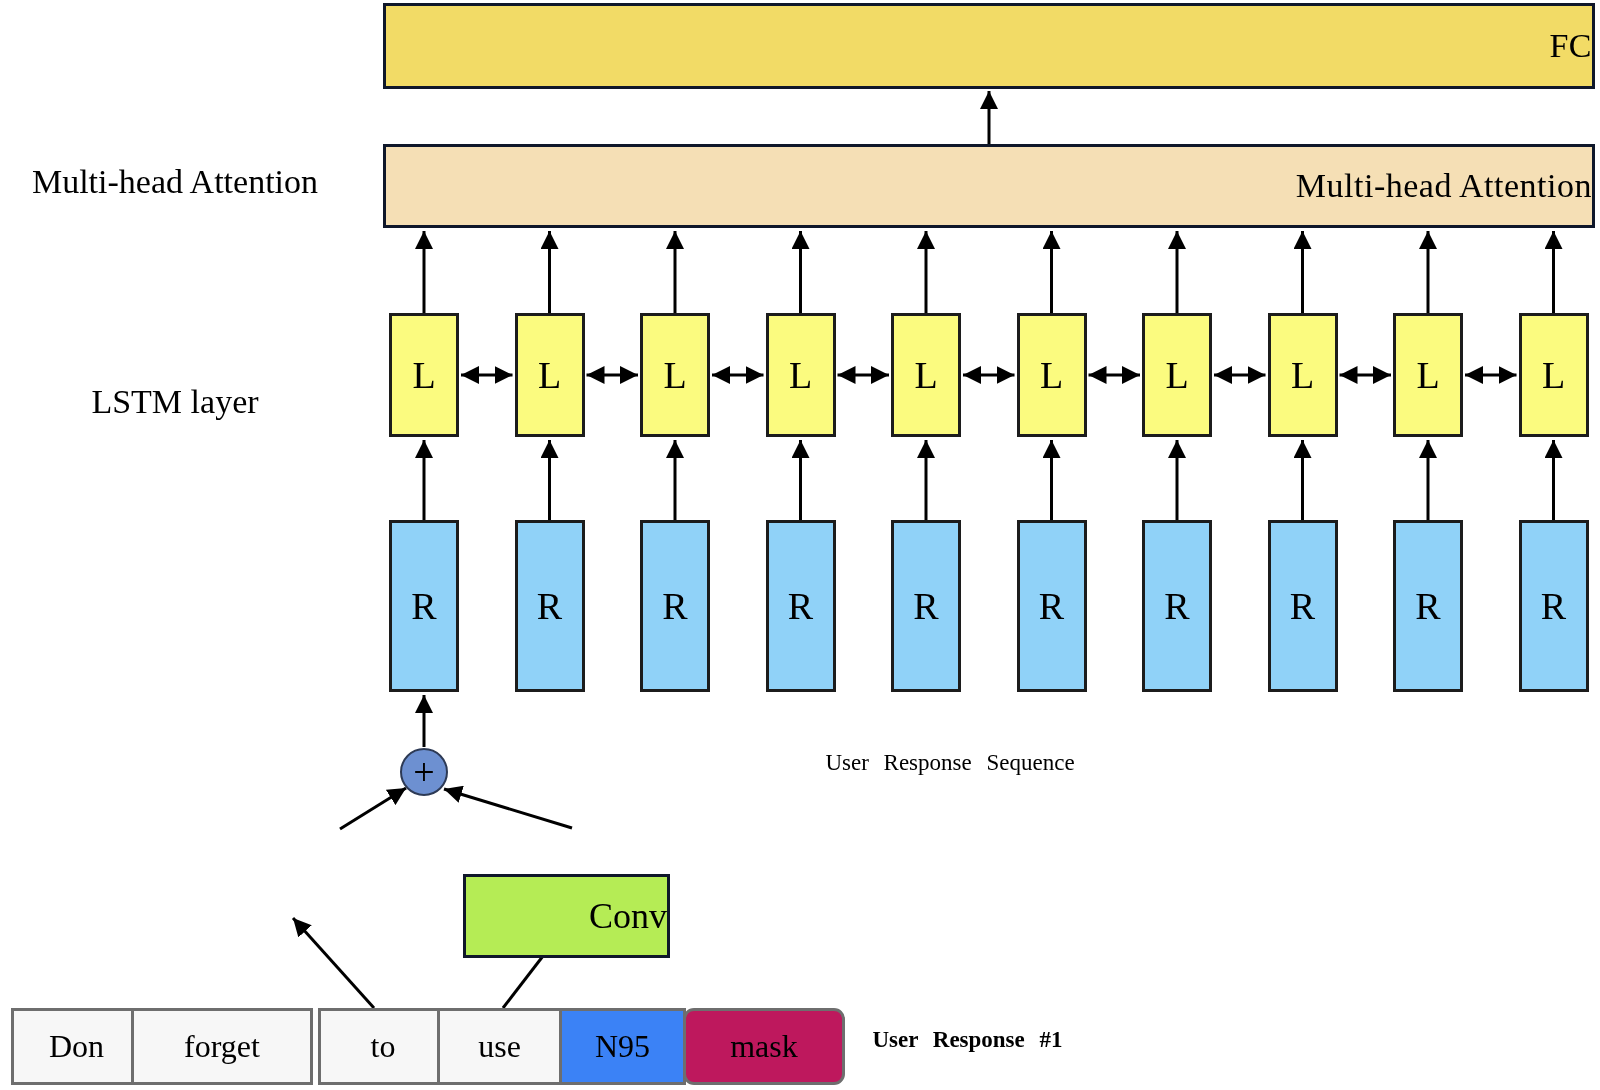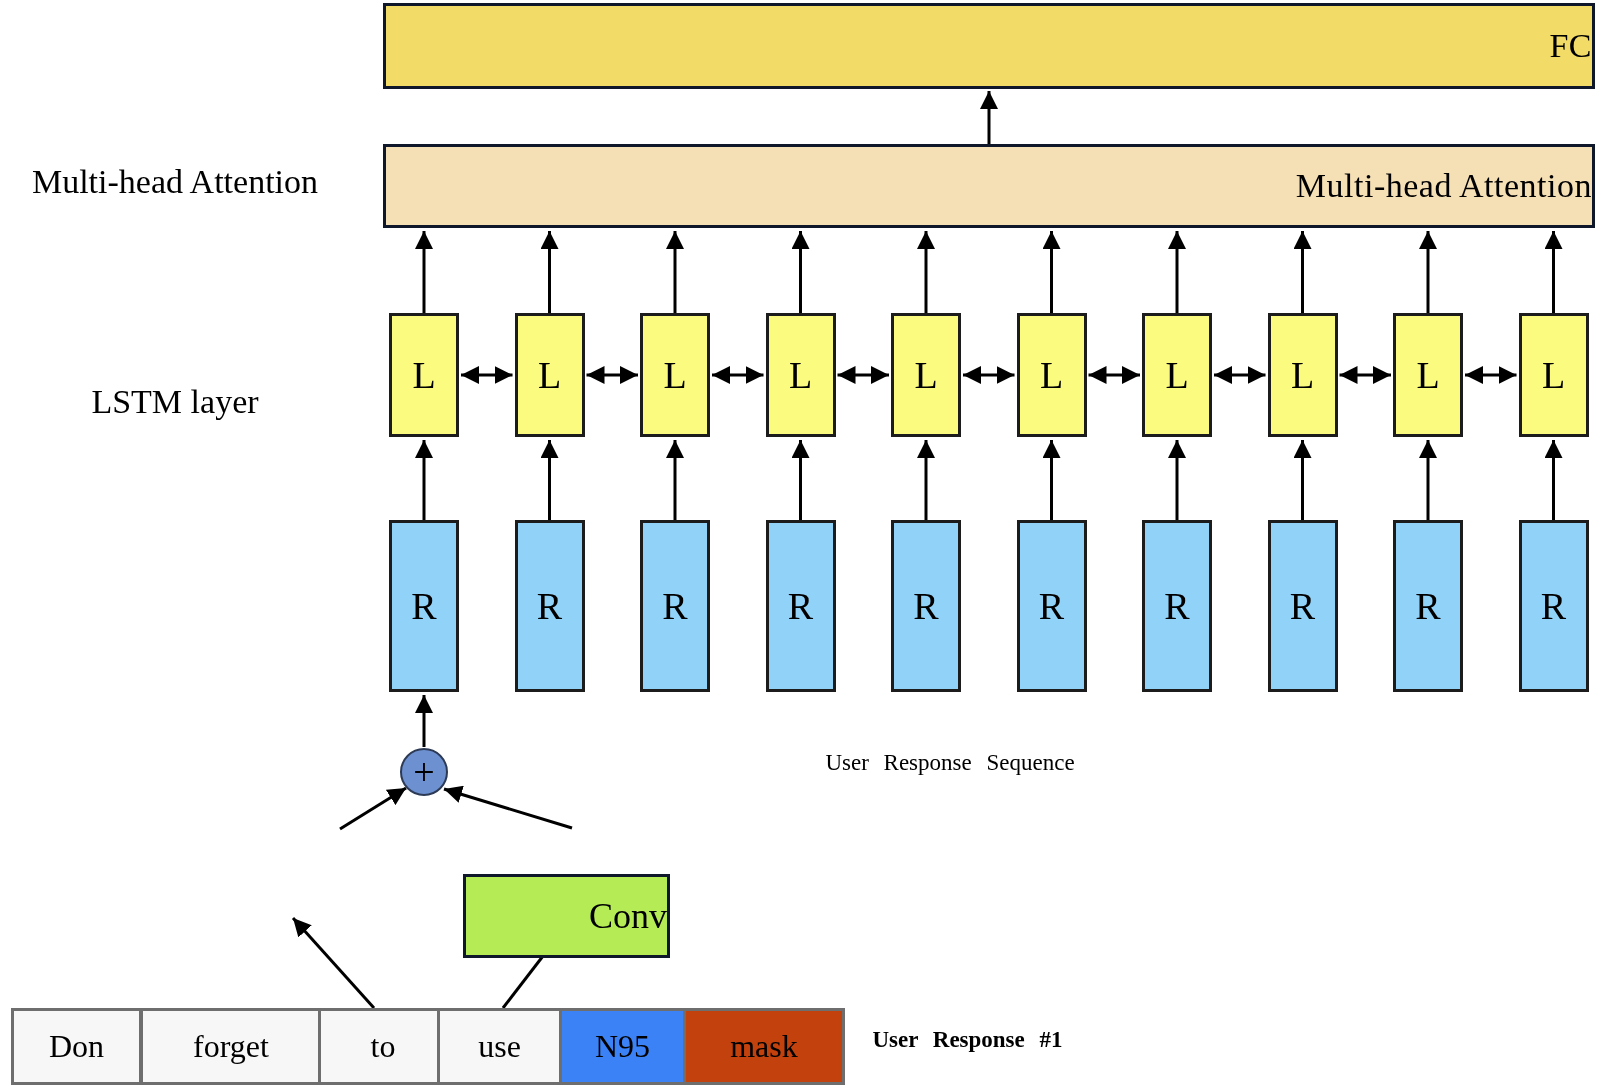--- a/index.html
+++ b/index.html
@@ -210,32 +210,32 @@
 
 
   <div class="abs box" style="left: 463px; top: 826px; width: 207px; height: 84px; font-size: 36px; background: rgb(181, 236, 85); margin-top: 48px;">
     <span>Conv</span>
   </div>
 
   <div id="token-row">
       <div class="token-cell" style="left: 11px; width: 131px; background: rgb(247, 247, 247); border-color: rgb(110, 110, 110);">
         <span>Don</span>
       </div>
-      <div class="token-cell" style="left: 140px; width: 182px; background: rgb(247, 247, 247); border-color: rgb(110, 110, 110);">
+      <div class="token-cell" style="left: 131px; width: 182px; background: rgb(247, 247, 247); border-color: rgb(110, 110, 110);">
         <span>forget</span>
       </div>
       <div class="token-cell" style="left: 310px; width: 130px; background: rgb(247, 247, 247); border-color: rgb(110, 110, 110); margin-left: 8px;">
         <span>to</span>
       </div>
       <div class="token-cell" style="left: 437px; width: 125px; background: rgb(247, 247, 247); border-color: rgb(110, 110, 110);">
         <span>use</span>
       </div>
       <div class="token-cell" style="left: 559px; width: 127px; background: #3b82f6; border-color: rgb(110, 110, 110);">
         <span>N95</span>
       </div>
-      <div class="token-cell" style="left: 683px; width: 162px; background: #c2410c; border-color: rgb(110, 110, 110);">
+      <div class="token-cell" style="left: 683px; width: 162px; background: #be185d; border-color: rgb(110, 110, 110); border-radius: 11px;">
         <span>mask</span>
       </div>
     </div>
 
   <div class="abs free-label" style="left:845px; top:1027px; width:245px;font-weight:bold;">User Response #1</div>
 
 </div>
 
 </body></html>

